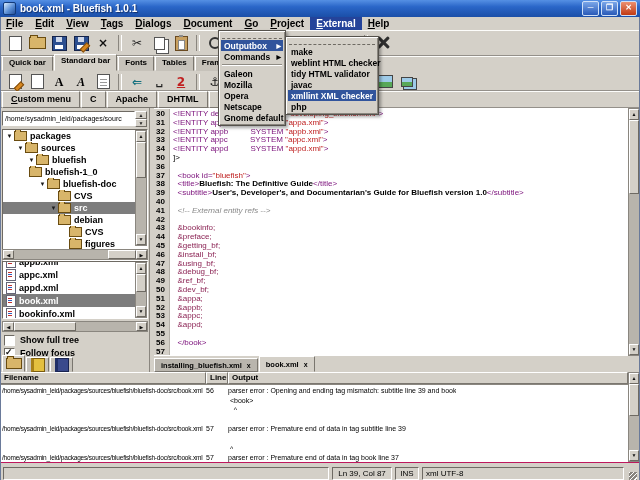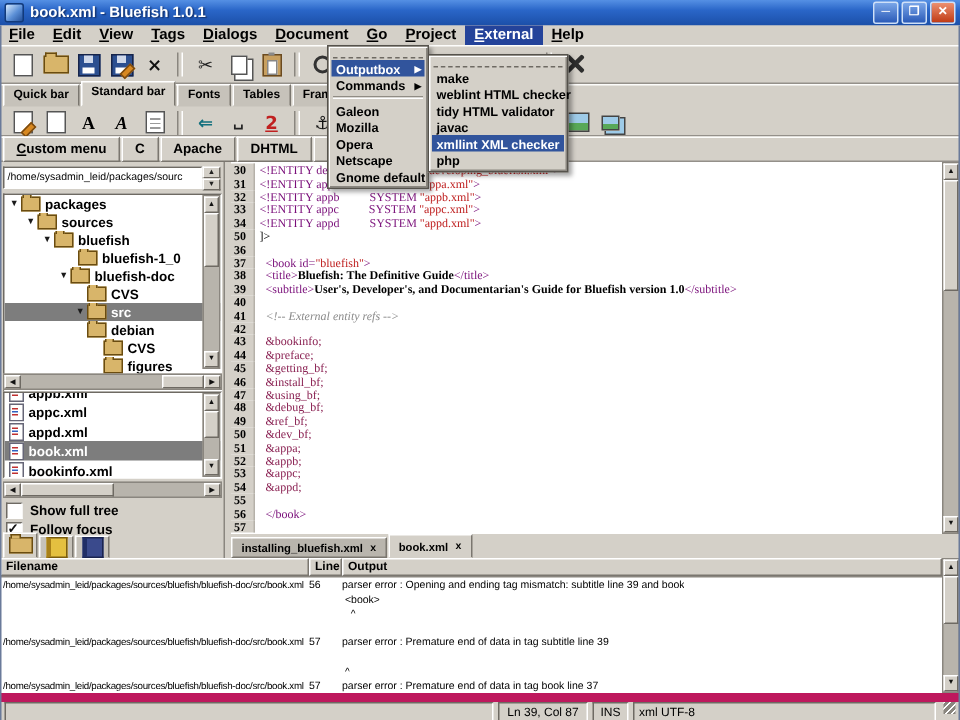--- a/index.html
+++ b/index.html
@@ -143,21 +143,21 @@
   .i-folder::before{content:"";position:absolute;left:0;top:-3px;width:5px;height:2px;
     background:#d8b56a;border:1px solid #6a4c10;border-bottom:none}
   .i-bookY{width:10px;height:12px;background:#e4c040;border:1px solid #7a5c10;border-left:3px solid #a88018}
   .i-bookB{width:10px;height:12px;background:#3a4a8c;border:1px solid #1a2450;border-left:3px solid #202e66}
 
   #splitter{position:absolute;left:150px;top:108px;width:4px;height:264px;background:#d4d0c8;
     border-right:1px solid #fff}
 
   
   #editor{position:absolute;left:154px;top:108px;width:474px;height:248px;background:#fff;
-    overflow:hidden;font-family:Liberation Serif, serif;padding-top:1px;box-sizing:border-box}
+    overflow:hidden;font-family:Liberation Sans, sans-serif;padding-top:1px;box-sizing:border-box}
   .eline{display:flex;height:8.8px;line-height:9px;font-size:8px;white-space:pre}
   .lnum{width:16px;flex:none;background:#d4d0c8;border-right:1px solid #b5b1a9;
     font-weight:bold;padding-left:2px;box-sizing:border-box}
   .lcode{padding-left:3px}
   .c-tag{color:#7a0f7a}.c-str{color:#bf2020}.c-ent{color:#8a2152}
   .c-cmt{color:#8a8a8a;font-style:italic}.c-txt{color:#000;font-weight:bold}.c-pl{color:#000}
   #editor-vsb{left:628px;top:108px;height:248px}
 
   
   #doc-tabs{position:absolute;left:154px;top:356px;width:486px;height:16px;background:#d4d0c8;
@@ -176,21 +176,21 @@
   #output-body{position:absolute;left:0;top:384px;width:628px;height:78px;background:#fff;
     overflow:hidden;border-top:1px solid #8a867f;box-sizing:border-box;padding-top:1px}
   .orow{display:flex;height:9.6px;line-height:9.6px;font-size:7px;white-space:nowrap}
   .ofile{width:204px;flex:none;padding-left:2px;overflow:hidden;font-size:6.5px;letter-spacing:-.2px}
   .oline{width:22px;flex:none}
   .oout{white-space:pre;overflow:hidden}
   #output-vsb{left:628px;top:372px;height:90px}
 
   
   #statusbar{position:absolute;left:0;top:462px;width:640px;height:18px;background:#d4d0c8;
-    border-top:6px solid #be185d;display:flex;align-items:flex-start;padding:0 3px;gap:3px;
+    border-top:1px solid #be185d;display:flex;align-items:flex-end;padding:0 3px;gap:3px;
     box-sizing:border-box;font-size:8px}
   .sbox{height:13px;line-height:11px;border:1px solid;border-color:#6e6a63 #fff #fff #6e6a63;
     padding:0 3px;white-space:nowrap;overflow:hidden;box-sizing:border-box}
   #sb-msg{width:326px}#sb-pos{width:60px;text-align:center}#sb-ins{width:24px;text-align:center}
   #sb-enc{flex:1}
   #grip{width:8px;height:8px;margin-left:2px;
     background:repeating-linear-gradient(135deg,#fff 0 1px,#8a867f 1px 3px)}
 
   
   .menu{position:absolute;background:#d4d0c8;border:1px solid #55524c;padding:2px;z-index:40;
@@ -347,21 +347,21 @@
         <div class="trow" data-name="tree-item-sources" style="padding-left: 13px;">
           <span class="texp" data-name="expander-icon">▼</span>
           <i class="tfold" data-name="folder-icon"></i>
           <span data-name="tree-item-label">sources</span>
         </div>
         <div class="trow" data-name="tree-item-bluefish" style="padding-left: 24px;">
           <span class="texp" data-name="expander-icon">▼</span>
           <i class="tfold" data-name="folder-icon"></i>
           <span data-name="tree-item-label">bluefish</span>
         </div>
-        <div class="trow" data-name="tree-item-bluefish-1-0" style="padding-left: 40px;">
+        <div class="trow" data-name="tree-item-bluefish-1-0" style="padding-left: 17px;">
           <span class="texp" data-name="expander-icon"></span>
           <i class="tfold" data-name="folder-icon"></i>
           <span data-name="tree-item-label">bluefish-1_0</span>
         </div>
         <div class="trow" data-name="tree-item-bluefish-doc" style="padding-left: 35px;">
           <span class="texp" data-name="expander-icon">▼</span>
           <i class="tfold" data-name="folder-icon"></i>
           <span data-name="tree-item-label">bluefish-doc</span>
         </div>
         <div class="trow" data-name="tree-item-cvs" style="padding-left: 46px;">

